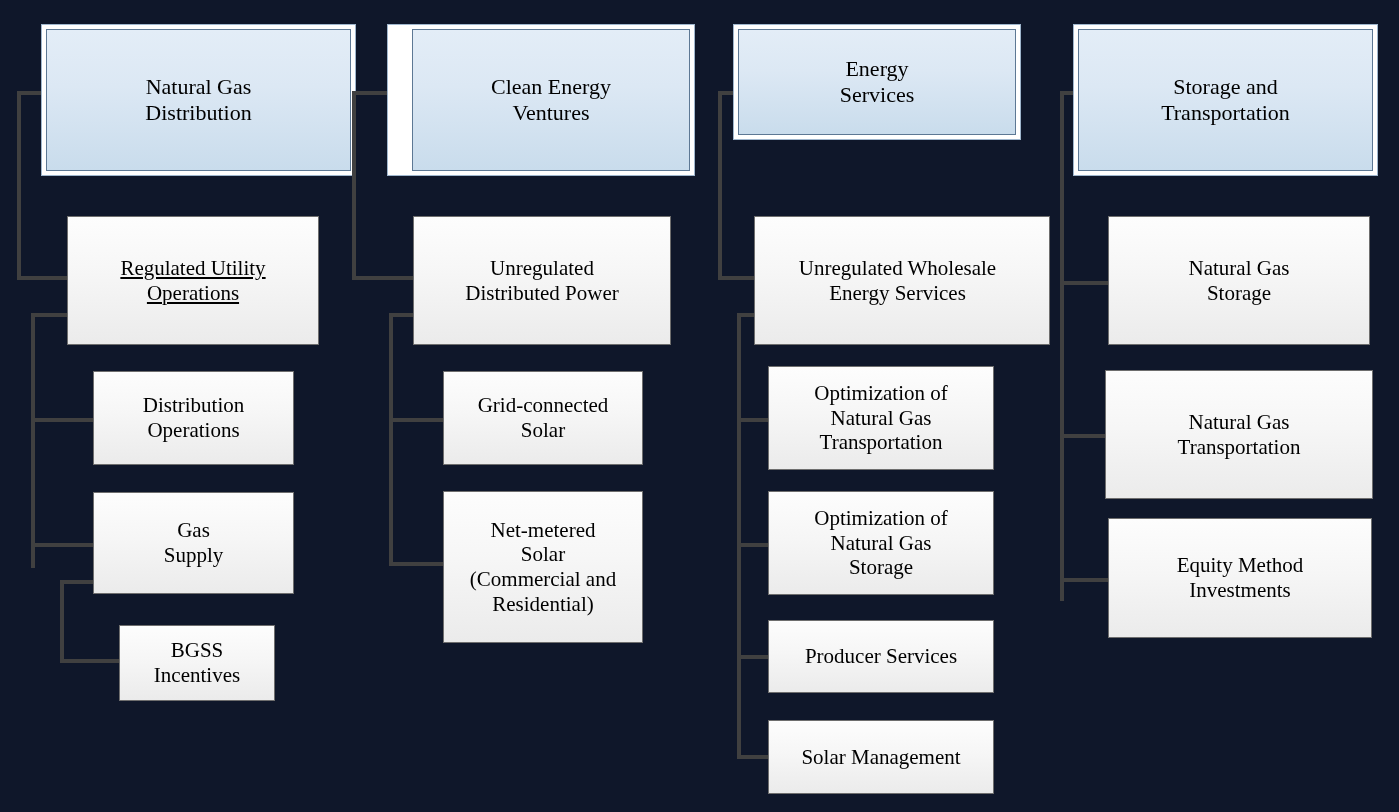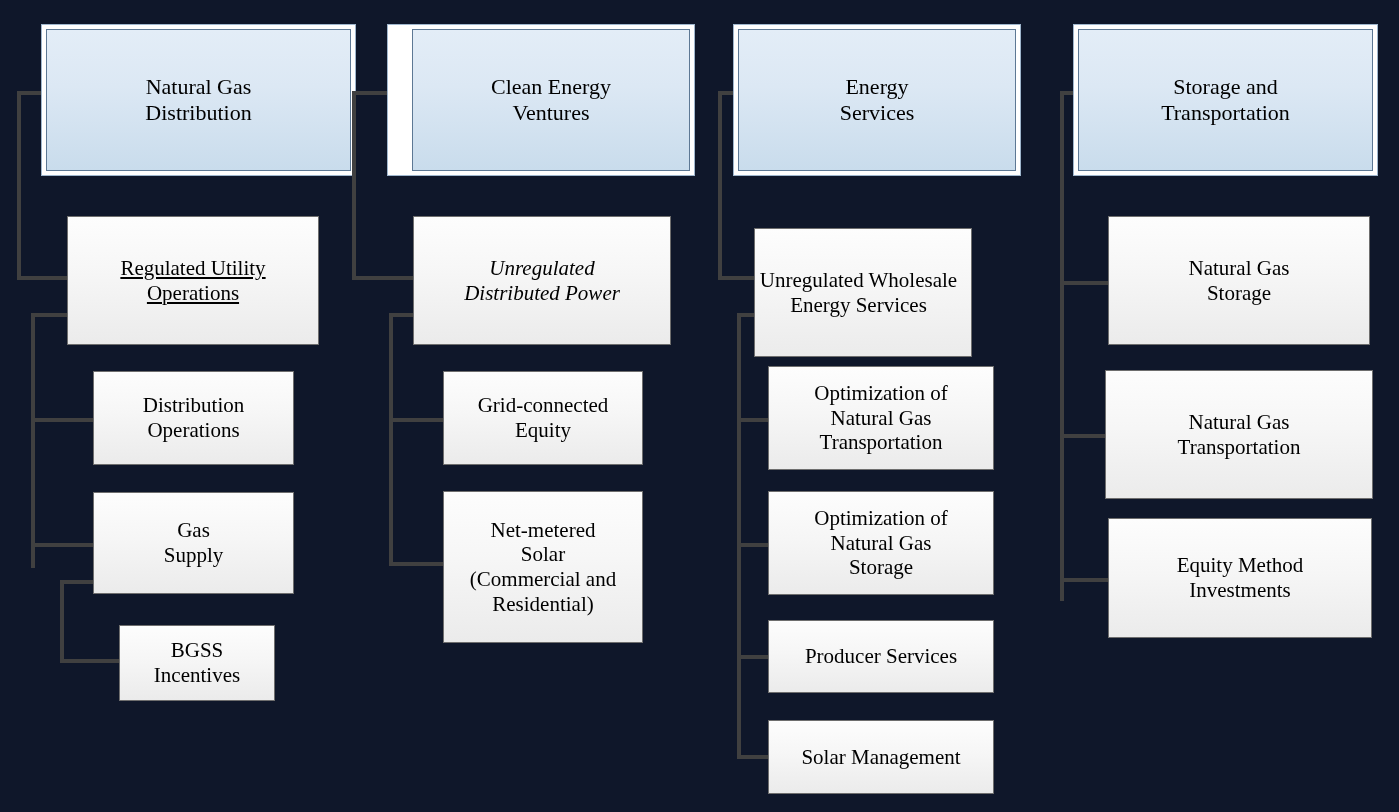--- a/index.html
+++ b/index.html
@@ -119,48 +119,48 @@
   <div class="line v" style="left:389px; top:313px; height:253px;"></div>
   <div class="line h" style="left:389px; top:313px; width:28px;"></div>
   <div class="line h" style="left:389px; top:418px; width:56px;"></div>
   <div class="line h" style="left:389px; top:562px; width:56px;"></div>
 
   <div class="node header" style="left:387px; top:24px; width:308px; height:152px;padding-left:24px;">
     <div class="inner">Clean Energy
 Ventures</div>
   </div>
 
-  <div class="node child" style="left:413px; top:216px; width:258px; height:129px;font-style:italic;">Unregulated
+  <div class="node child" style="left:413px; top:216px; width:258px; height:129px;">Unregulated
 Distributed Power</div>
 
   <div class="node child" style="left:443px; top:371px; width:200px; height:94px;">Grid-connected
-Equity</div>
+Solar</div>
 
   <div class="node child" style="left:443px; top:491px; width:200px; height:152px;">Net-metered
 Solar
 (Commercial and
 Residential)</div>
 
   <div class="line v" style="left:718px; top:91px; height:189px;"></div>
   <div class="line h" style="left:718px; top:91px; width:20px;"></div>
   <div class="line h" style="left:718px; top:276px; width:48px;"></div>
 
   <div class="line v" style="left:737px; top:313px; height:444px;"></div>
   <div class="line h" style="left:737px; top:313px; width:31px;"></div>
   <div class="line h" style="left:737px; top:418px; width:31px;"></div>
   <div class="line h" style="left:737px; top:543px; width:31px;"></div>
   <div class="line h" style="left:737px; top:655px; width:31px;"></div>
   <div class="line h" style="left:737px; top:755px; width:31px;"></div>
 
-  <div class="node header" style="left:733px; top:24px; width:288px; height:152px;">
+  <div class="node header" style="left:733px; top:24px; width:288px; height:116px;">
     <div class="inner">Energy
 Services</div>
   </div>
 
-  <div class="node child overflow" style="left:754px; top:216px; width:218px; height:129px;margin-top:12px;">
+  <div class="node child overflow" style="left:754px; top:216px; width:296px; height:129px;">
     <span>Unregulated Wholesale
 Energy Services</span>
   </div>
 
   <div class="node child" style="left:768px; top:366px; width:226px; height:104px;">Optimization of
 Natural Gas
 Transportation</div>
 
   <div class="node child" style="left:768px; top:491px; width:226px; height:104px;">Optimization of
 Natural Gas

